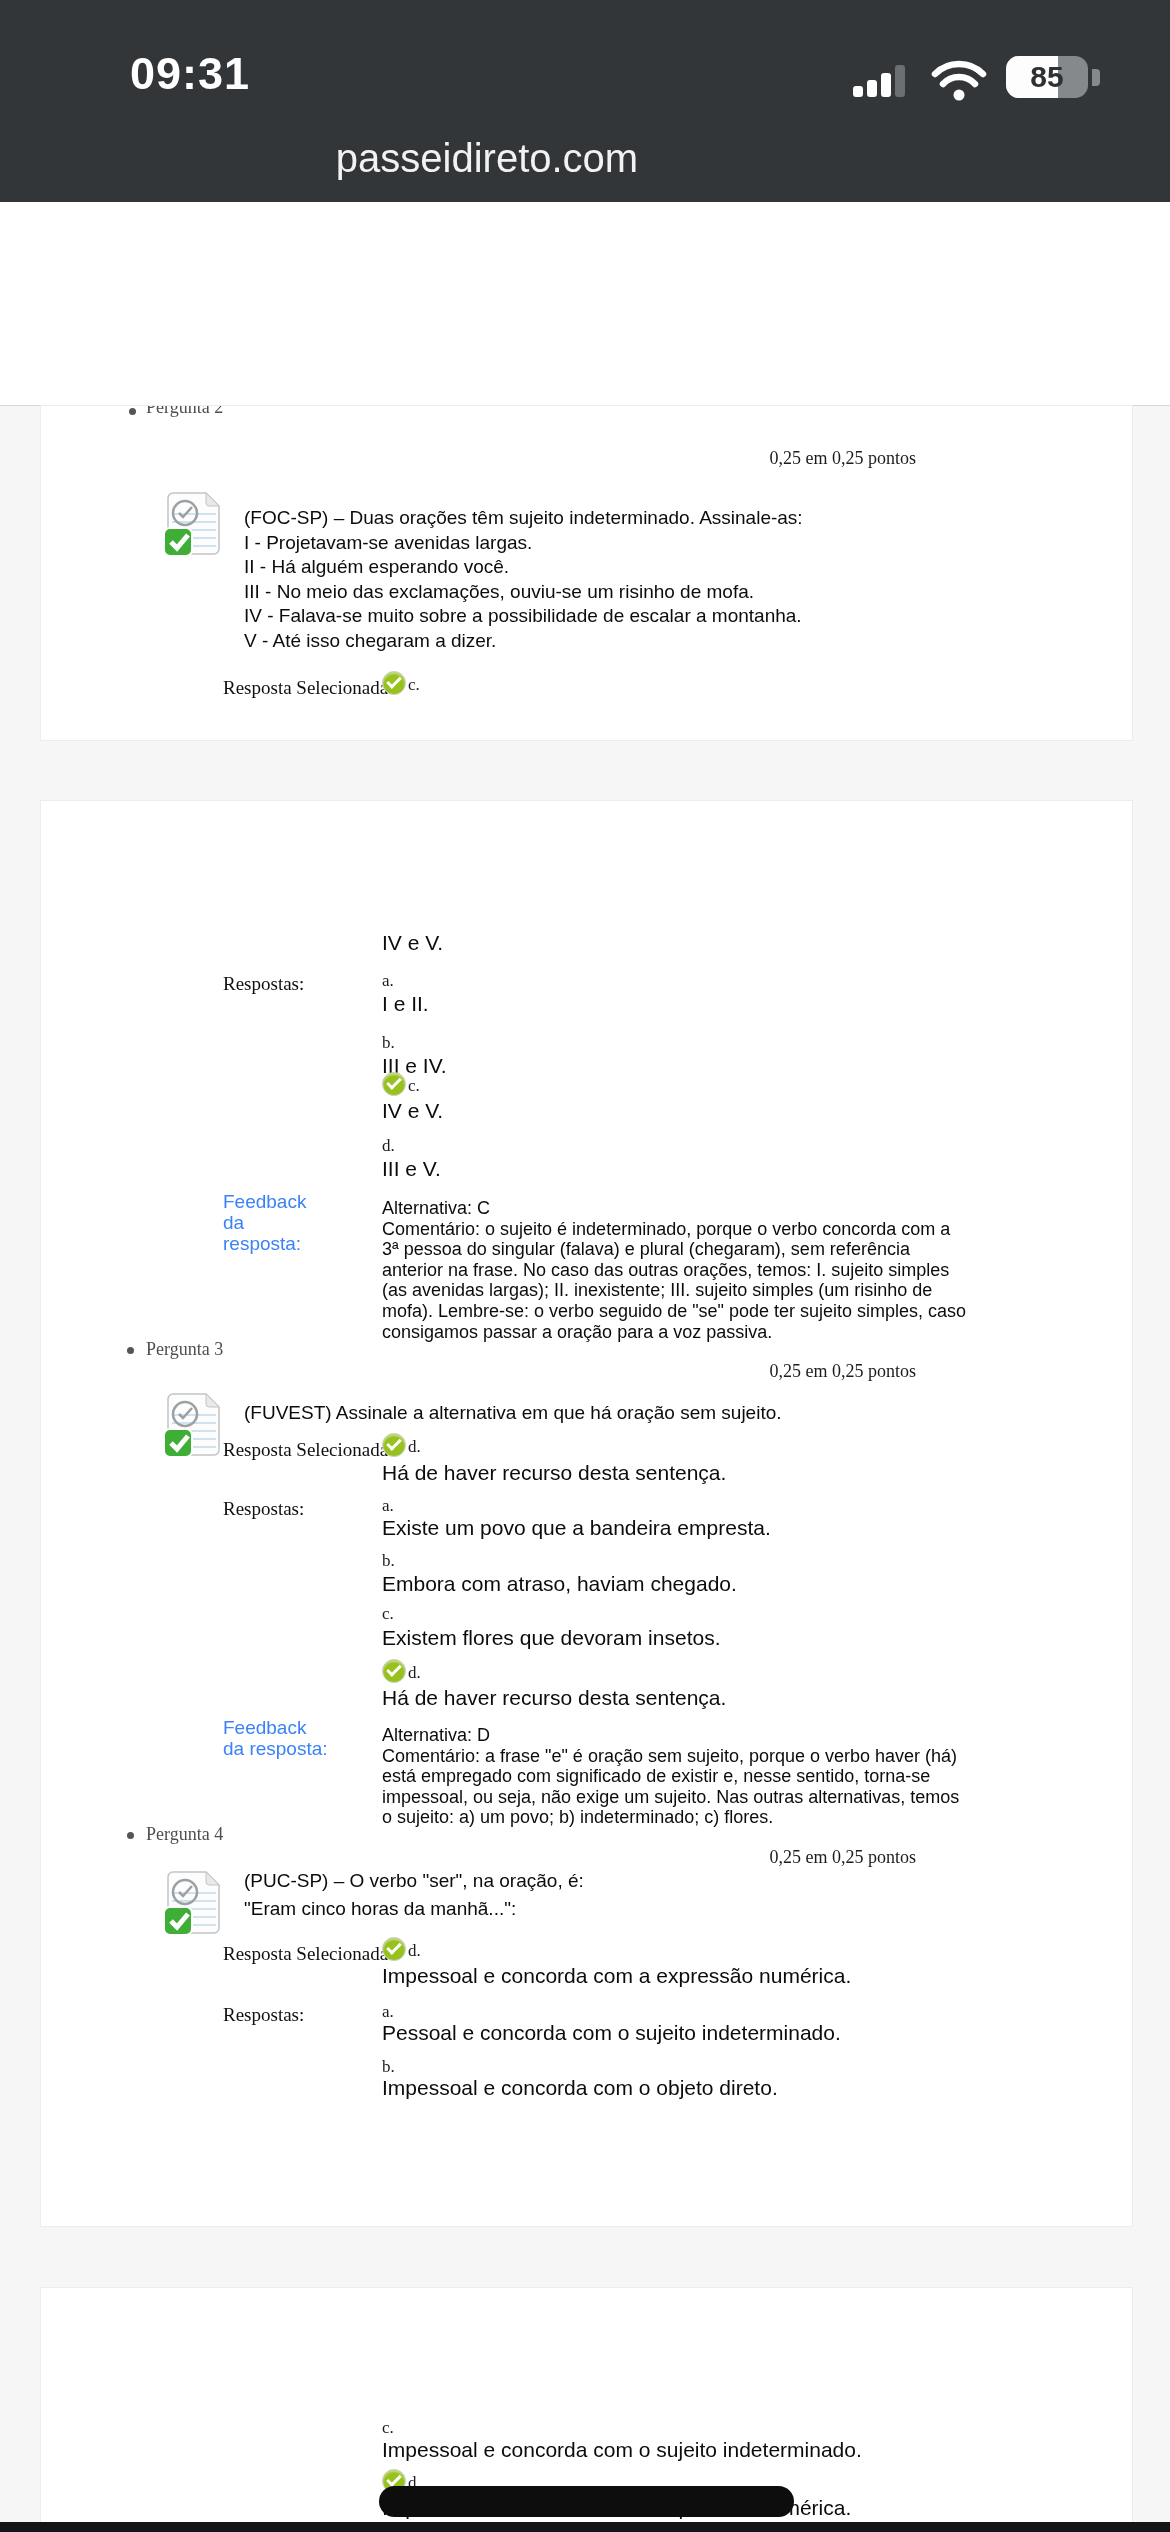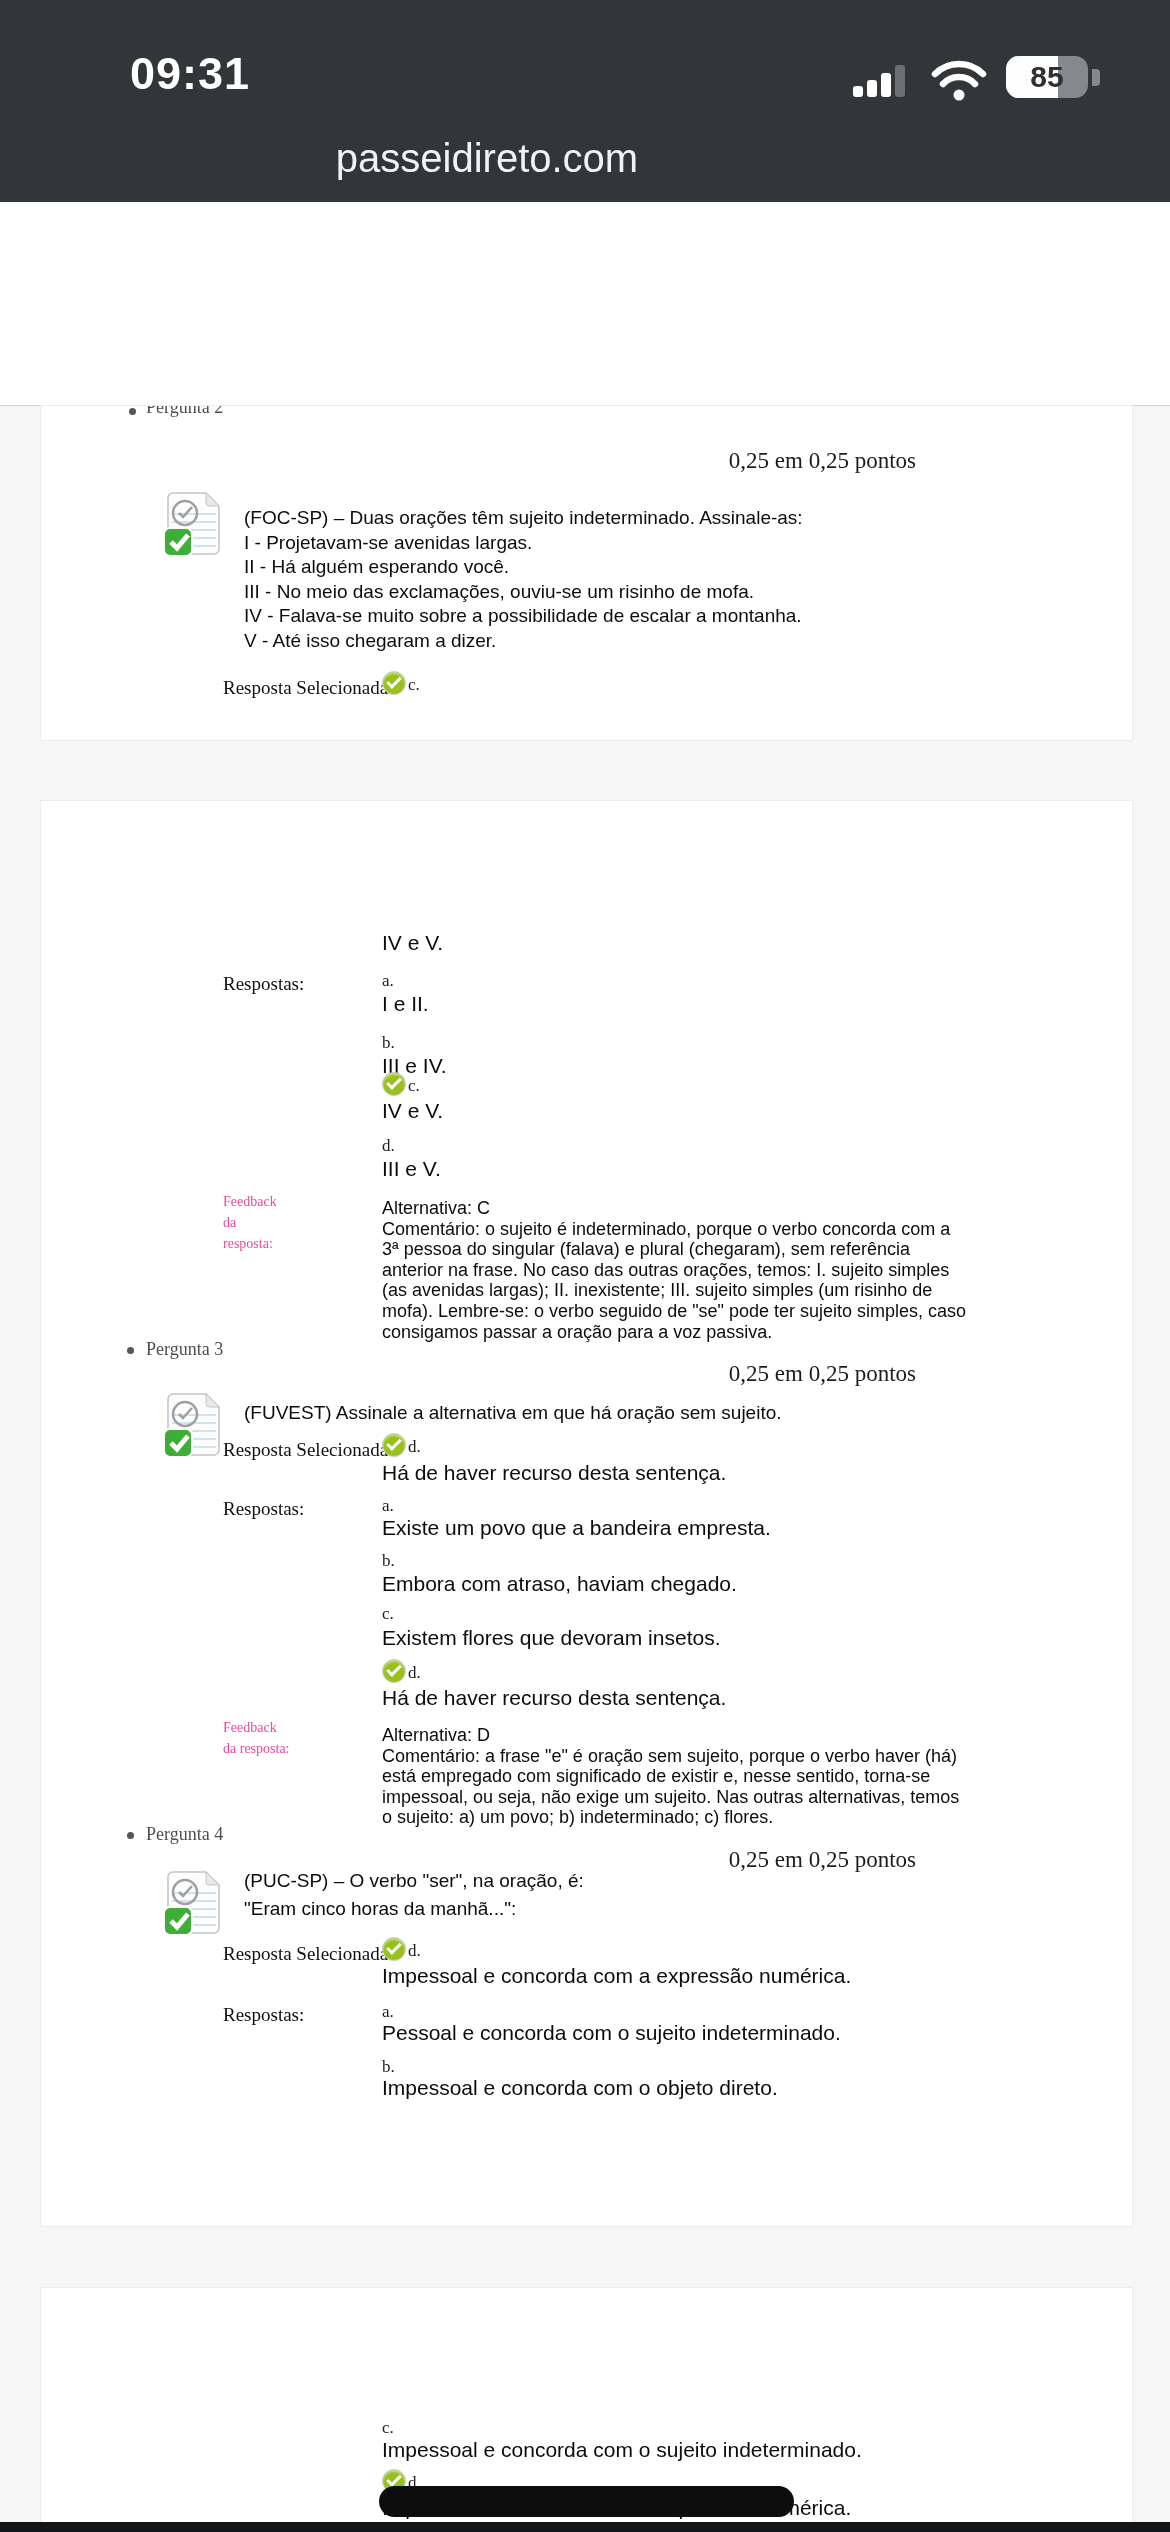--- a/index.html
+++ b/index.html
@@ -26,24 +26,24 @@
   .card2{left:40px;top:800px;width:1093px;height:1427px;}
   .card3{left:40px;top:2287px;width:1093px;height:246px;}
   .botbar{left:0;top:2522px;width:1170px;height:10px;background:#141517;}
   
   .serif{font-family:"Liberation Serif",serif;font-size:19px;color:#101010;}
   .letter{font-family:"Liberation Serif",serif;font-size:17px;color:#1c1c1c;}
   .ans{font-family:"Liberation Sans",sans-serif;font-size:21px;color:#0c0c0c;}
   .q{font-family:"Liberation Sans",sans-serif;font-size:19px;line-height:24.5px;color:#0c0c0c;}
   .q2l{line-height:28px;}
   .fb{font-family:"Liberation Sans",sans-serif;font-size:18px;line-height:20.6px;color:#0c0c0c;margin-top:8px;}
-  .fblabel{font-family:Liberation Serif, serif;font-size:14px;line-height:21px;color:#ec4899;}
+  .fblabel{font-family:Liberation Sans, sans-serif;font-size:19px;line-height:21px;color:#3b82f6;}
   .head{font-family:"Liberation Serif",serif;font-size:18px;font-weight:400;color:#4e4e4e;}
   .bullet{width:7px;height:7px;border-radius:50%;background:#555;}
-  .points{font-family:"Liberation Serif",serif;font-size:23px;color:#1c1c1c;width:475px;text-align:right;}
+  .points{font-family:"Liberation Serif",serif;font-size:18px;color:#1c1c1c;width:475px;text-align:right;}
   .lines{white-space:pre-line;}
   
   .chk{width:22px;height:22px;border-radius:50%;background:#97c11d;position:relative;display:inline-block;
        vertical-align:-5px;border:1px solid #cdd2cd;box-shadow:inset 0 2px 2px rgba(255,255,255,.45);}
   .chk::after{content:"";position:absolute;left:4px;top:5px;width:11px;height:5px;
        border-left:3px solid #fff;border-bottom:3px solid #fff;transform:rotate(-45deg);}
   .chkrow .letter{margin-left:2px;}
   .redact{background:#0d0d0d;border-radius:16px;}
 </style>
 </head>

